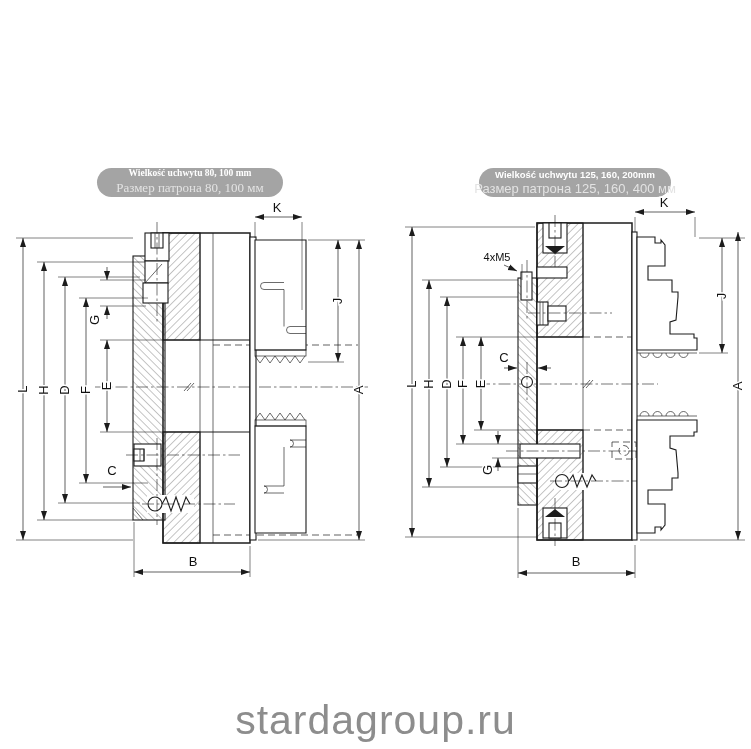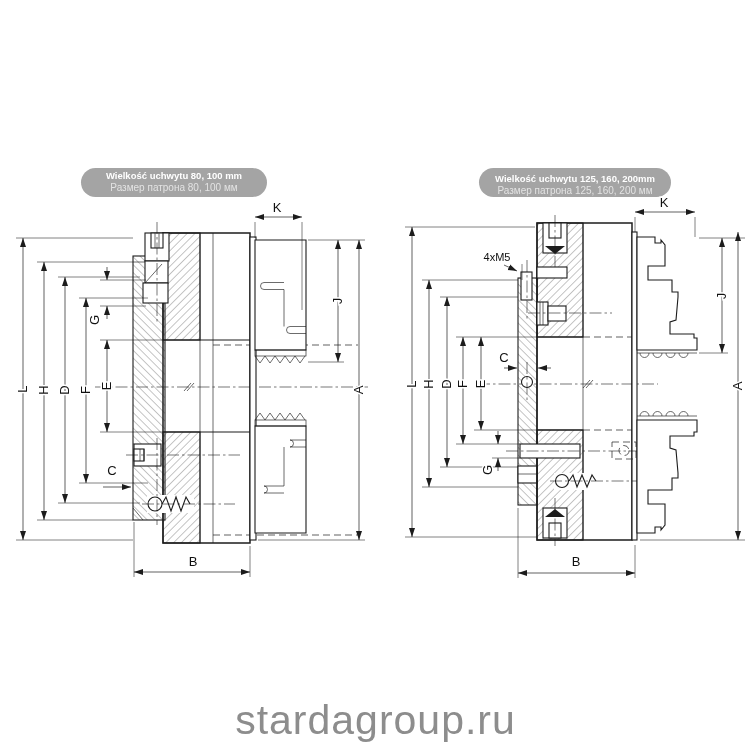--- a/index.html
+++ b/index.html
@@ -1,22 +1,22 @@
 <!DOCTYPE html>
 <html><head>
 <meta charset="utf-8">
 <style>
   html,body{margin:0;padding:0;background:#ffffff;}
   #stage{position:relative;width:751px;height:749px;background:#ffffff;overflow:hidden;
          font-family:"Liberation Sans",sans-serif;}
   .pill{position:absolute;top:168px;height:29px;border-radius:15px;background:#a4a4a4;
         display:flex;flex-direction:column;justify-content:center;align-items:center;line-height:1.25;}
   .pill .l1{font-size:9.5px;font-weight:bold;color:#ffffff;white-space:nowrap;}
-  .pill .l2{font-size:10px;color:#e3e3e3;white-space:nowrap;}
-  #pill-left{left:81px;width:186px;}
+  .pill .l2{font-size:13px;color:#e3e3e3;white-space:nowrap;}
+  #pill-left{left:97px;width:186px;font-family:Liberation Serif, serif;}
   #pill-right{left:479px;width:192px;justify-content:flex-end;}
   #watermark{position:absolute;left:0;right:0;top:697px;text-align:center;
              font-size:41px;color:#8d8d8d;letter-spacing:1px;}
   svg{position:absolute;left:0;top:0;}
   .o{stroke:#1c1c1c;stroke-width:1.1;}
   .o2{stroke:#1c1c1c;stroke-width:1.5;fill:none;}
   .t{stroke:#1c1c1c;stroke-width:0.65;fill:none;}
   .ext{stroke:#1c1c1c;stroke-width:0.55;}
   .dim{stroke:#1c1c1c;stroke-width:0.7;fill:none;}
   .cl{stroke:#1c1c1c;stroke-width:0.6;stroke-dasharray:12 3 2.5 3;fill:none;}
@@ -29,21 +29,21 @@
 <body>
 
 <div id="stage">
 
   <div class="pill" id="pill-left">
     <span class="l1">Wielkość uchwytu 80, 100 mm</span>
     <span class="l2">Размер патрона 80, 100 мм</span>
   </div>
   <div class="pill" id="pill-right">
     <span class="l1">Wielkość uchwytu 125, 160, 200mm</span>
-    <span class="l2">Размер патрона 125, 160, 200 мм</span>
+    <span class="l2">Размер патрона 125, 160, 400 мм</span>
   </div>
 
   <svg width="751" height="749" viewBox="0 0 751 749">
     <defs>
       <pattern id="hf" patternUnits="userSpaceOnUse" width="5.5" height="5.5" patternTransform="rotate(45)">
         <line x1="0" y1="0" x2="0" y2="5.5" stroke="#2a2a2a" stroke-width="0.55"></line>
       </pattern>
       <pattern id="hb" patternUnits="userSpaceOnUse" width="5.5" height="5.5" patternTransform="rotate(-45)">
         <line x1="0" y1="0" x2="0" y2="5.5" stroke="#2a2a2a" stroke-width="0.55"></line>
       </pattern>

